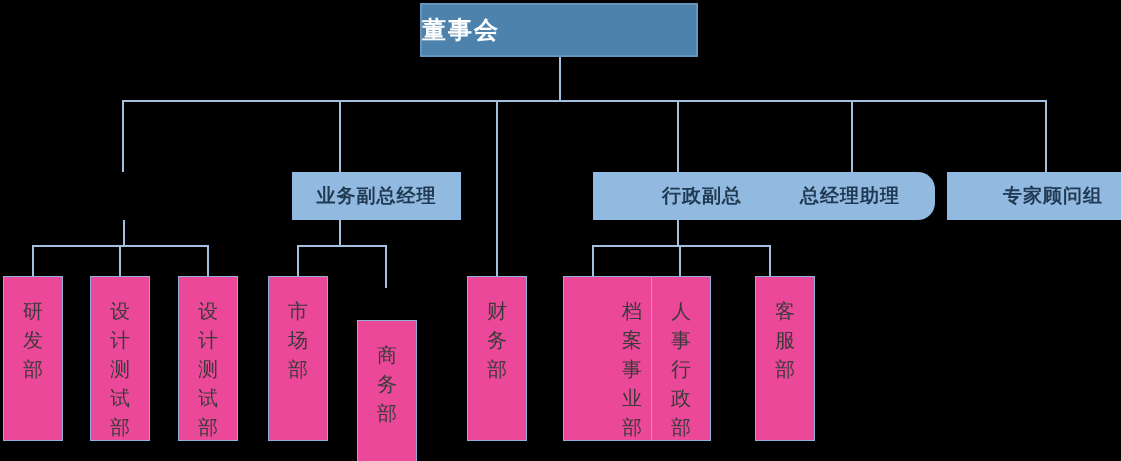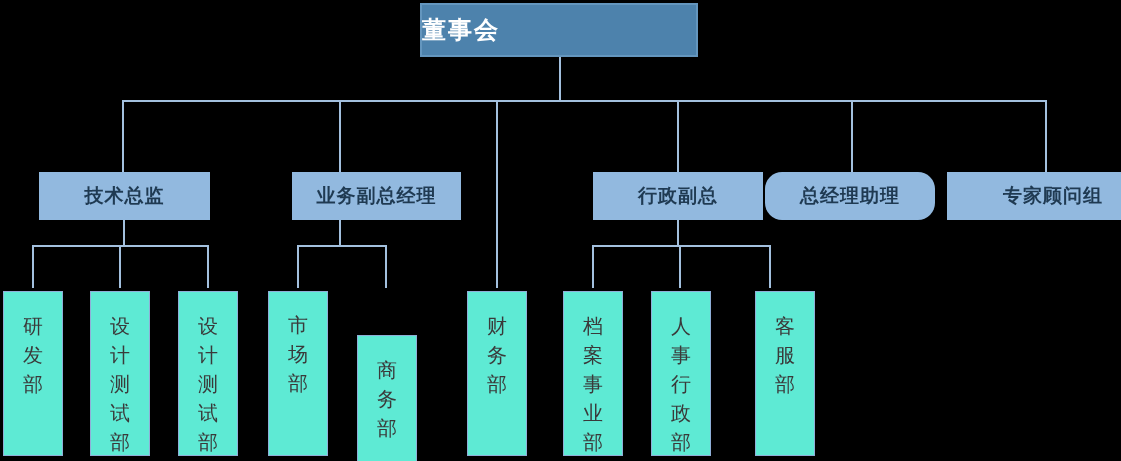--- a/index.html
+++ b/index.html
@@ -45,48 +45,48 @@
     display: flex;
     align-items: center;
     justify-content: center;
     color: #1F3A52;
     font-size: 19px;
     font-weight: bold;
     letter-spacing: 1px;
   }
   .mgr-tech      { left: 39px;  width: 171px; }
   .mgr-business  { left: 256px; width: 169px; margin-left: 36px; }
-  .mgr-admin     { left: 593px; width: 170px; }
+  .mgr-admin     { left: 593px; width: 170px; padding-left: 24px; }
   .mgr-assistant { left: 765px; width: 170px; border-radius: 17px; }
   .mgr-experts   { left: 947px; width: 170px; padding-left: 21px; }
   
   .dept-box {
     position: absolute;
-    top: 291px;
+    top: 276px;
     width: 58px;
     height: 163px;
-    background: #5eead4;
+    background: #ec4899;
     border: 1px solid #8FAFD8;
     color: #3A3A3A;
     font-size: 20px;
   }
   .dept-box .vtext {
     width: 1.15em;
     margin: 20px auto 0 auto;
     line-height: 29px;
     text-align: center;
     word-break: break-all;
   }
   .d-rd        { left: 3px;   }
   .d-design    { left: 90px;  }
   .d-eng       { left: 178px; }
-  .d-marketing { left: 268px; font-family: Liberation Mono, monospace; }
+  .d-marketing { left: 268px; }
   .d-commerce  { left: 357px; margin-top: 44px; }
   .d-finance   { left: 467px; }
-  .d-archives  { left: 563px; }
+  .d-archives  { left: 563px; padding-left: 39px; }
   .d-hr        { left: 651px; }
   .d-service   { left: 740px; margin-left: 15px; }
 </style>
 </head>
 <body>
 
 <div id="canvas">
 
   <div class="line" style="left:559px; top:53px;  width:2px;   height:48px;"></div>
   <div class="line" style="left:122px; top:100px; width:925px; height:2px;"></div>
@@ -111,23 +111,20 @@
   <div class="line" style="left:677px; top:220px; width:2px;   height:27px;"></div>
   <div class="line" style="left:592px; top:245px; width:179px; height:2px;"></div>
   <div class="line" style="left:592px; top:245px; width:2px;   height:43px;"></div>
   <div class="line" style="left:679px; top:245px; width:2px;   height:43px;"></div>
   <div class="line" style="left:769px; top:245px; width:2px;   height:43px;"></div>
 
   <div class="root-box">
     <span>董事会</span>
   </div>
 
-  <div class="mgr-box mgr-tech">
-    <span>技术总监</span>
-  </div>
   <div class="mgr-box mgr-business">
     <span>业务副总经理</span>
   </div>
   <div class="mgr-box mgr-admin">
     <span>行政副总</span>
   </div>
   <div class="mgr-box mgr-assistant">
     <span>总经理助理</span>
   </div>
   <div class="mgr-box mgr-experts">

